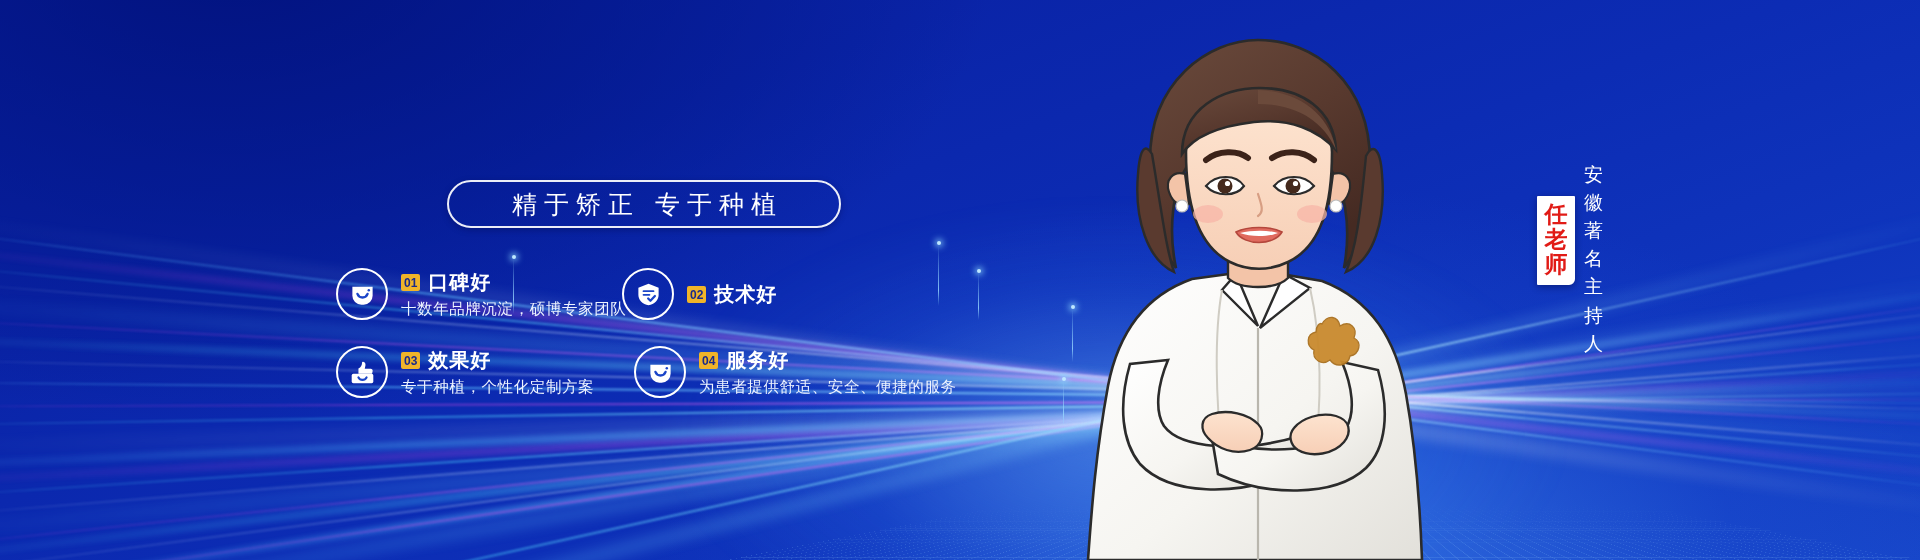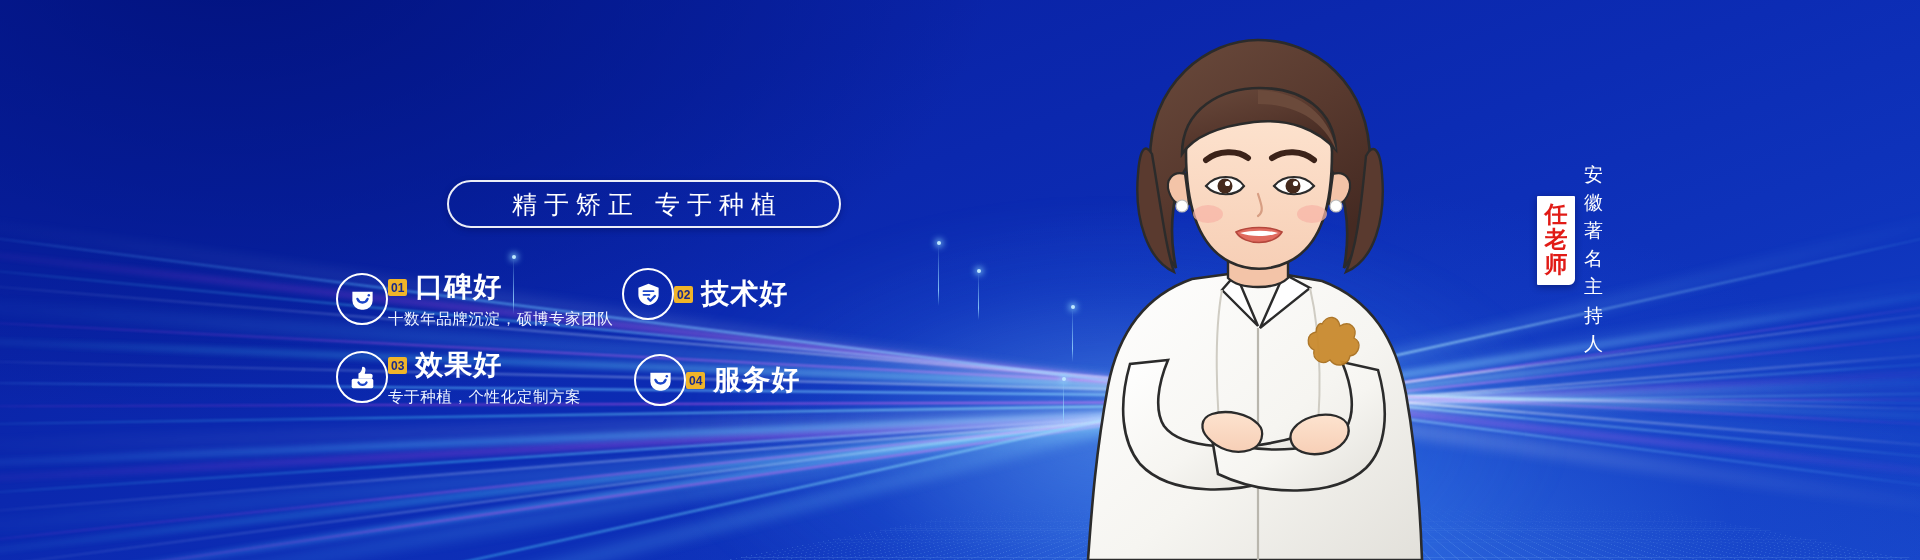--- a/index.html
+++ b/index.html
@@ -106,25 +106,26 @@
     white-space: nowrap;
     font-family: "DejaVu Sans", "Liberation Sans", sans-serif;
   }
 
   
   .features { position: absolute; left: 336px; top: 268px; width: 620px; }
   .feature {
     position: absolute;
     display: flex;
     align-items: center;
+    gap: 13px;
   }
   .feature.f0 { left: 0px;   top: 0px; }
   .feature.f1 { left: 286px; top: 0px; align-items: center; }
   .feature.f2 { left: 0px;   top: 78px; text-align: right; }
-  .feature.f3 { left: 298px; top: 86px; }
+  .feature.f3 { left: 298px; top: 78px; }
 
   .feat-icon {
     width: 48px; height: 48px; flex: 0 0 48px;
     border: 2.5px solid #ffffff;
     border-radius: 50%;
     display: flex; align-items: center; justify-content: center;
   }
   .feat-icon svg { width: 27px; height: 27px; display:block; }
   .feat-body { display: flex; flex-direction: column; gap: 3px; }
   .feat-head { display: flex; align-items: center; gap: 8px; }
@@ -134,21 +135,21 @@
     font-size: 12px;
     font-weight: 700;
     line-height: 1;
     padding: 3px 3px 2px 3px;
     border-radius: 2px;
     font-family: "Liberation Sans", sans-serif;
     letter-spacing: 0;
   }
   .feat-title {
     color: #ffffff;
-    font-size: 28px;
+    font-size: 20px;
     font-weight: 600;
     letter-spacing: 1px;
     white-space: nowrap;
     font-family: "DejaVu Sans", "Liberation Sans", sans-serif;
   }
   .feat-desc {
     color: #eef4ff;
     font-size: 15.5px;
     letter-spacing: .6px;
     white-space: nowrap;
@@ -373,20 +374,21 @@
               <path d="M3 5h18v8a8 8 0 0 1-8 8h-2a8 8 0 0 1-8-8V5z" fill="#ffffff"></path>
               <path d="M7.5 11.5a4.8 4.8 0 0 0 9 0" stroke="#1b45c8" stroke-width="2.1" fill="none" stroke-linecap="round"></path>
               <circle cx="17.6" cy="8.2" r="1.1" fill="#1b45c8"></circle>
             </svg>
         </div>
         <div class="feat-body">
           <div class="feat-head">
             <span class="feat-num">04</span>
             <span class="feat-title">服务好</span>
           </div>
+          <div class="feat-desc">为患者提供舒适、安全、便捷的服务</div>
         </div>
       </div>
 
     </div>
 
     <div class="host-badge">
       <span>任</span>
       <span>老</span>
       <span>师</span>
     </div>

